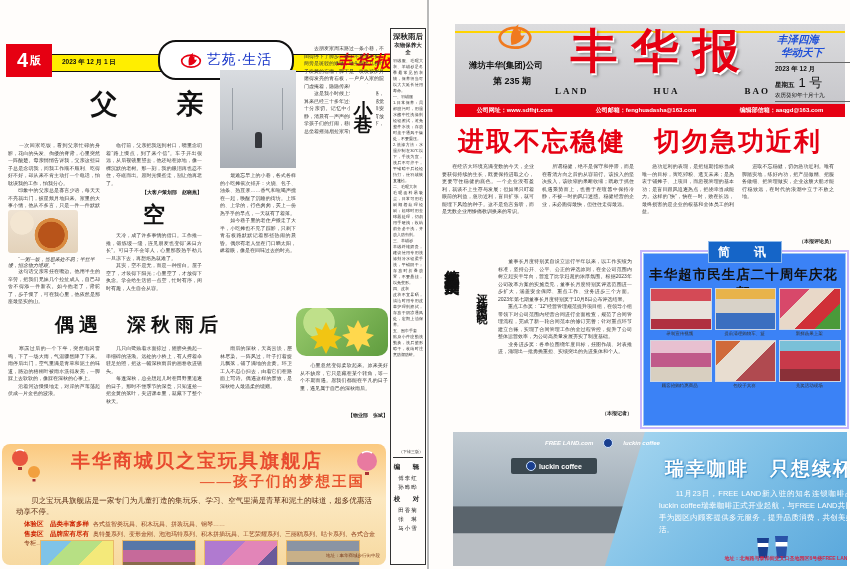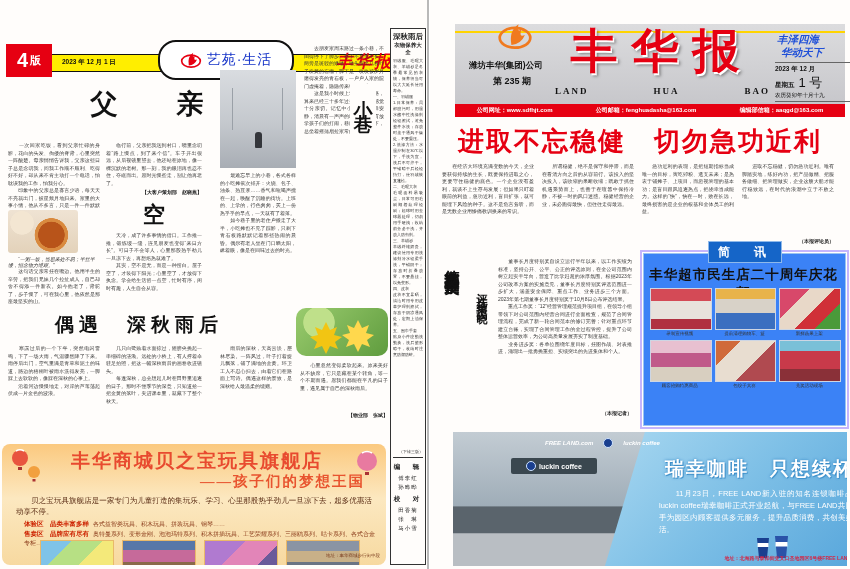--- a/index.html
+++ b/index.html
@@ -260,21 +260,21 @@
         <circle cx="24" cy="24" r="6" fill="#f2a03f"></circle>
           <rect x="22.5" y="31" width="3" height="2.5" fill="#a33"></rect>
       </svg>
       <svg class="abs" style="left:352px;top:6px;" width="26" height="32" viewBox="0 0 26 32">
         <circle cx="13" cy="11" r="10" fill="#e87aa0"></circle>
           <path d="M8 3a10 10 0 0 1 10 0" stroke="#fff" stroke-width="1.5" fill="none"></path>
         <rect x="11" y="22" width="4" height="3" fill="#a33"></rect>
       </svg>
       <div class="tt1">丰华商城贝之宝玩具旗舰店</div>
       <div class="tt2">——孩子们的梦想王国</div>
-      <div class="intro">　　贝之宝玩具旗舰店是一家专门为儿童打造的集玩乐、学习、心里那股热乎劲儿一旦凉下去，超多优惠活动享不停。</div>
+      <div class="intro">　　贝之宝玩具旗舰店是一家专门为儿童打造的集玩乐、学习、空气里满是青草和泥土的味道，超多优惠活动享不停。</div>
       <div class="spec sp1">
         <b>体验区　品类丰富多样</b><span>各式益智类玩具、积木玩具、拼装玩具、钢琴……</span>
       </div>
       <div class="spec sp2">
         <b>售卖区　品牌应有尽有</b><span>奥特曼系列、变形金刚、泡泡玛特系列、积木拼插玩具、工艺荣耀系列、三丽鸥系列、咕卡系列、各式合金专柜……</span>
       </div>
       <div class="tphoto tp1"></div>
       <div class="tphoto tp2"></div>
       <div class="tphoto tp3"></div>
       <div class="tphoto tp4"></div>

